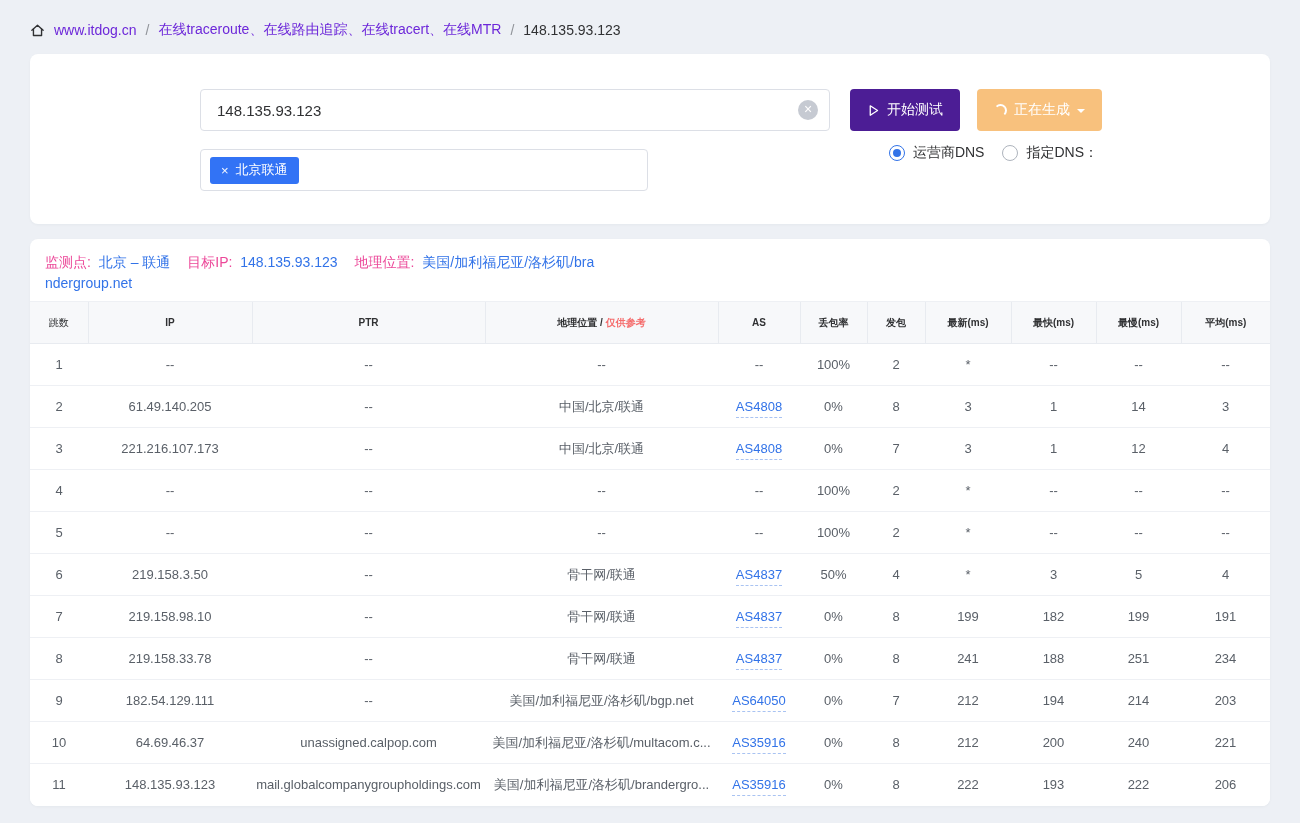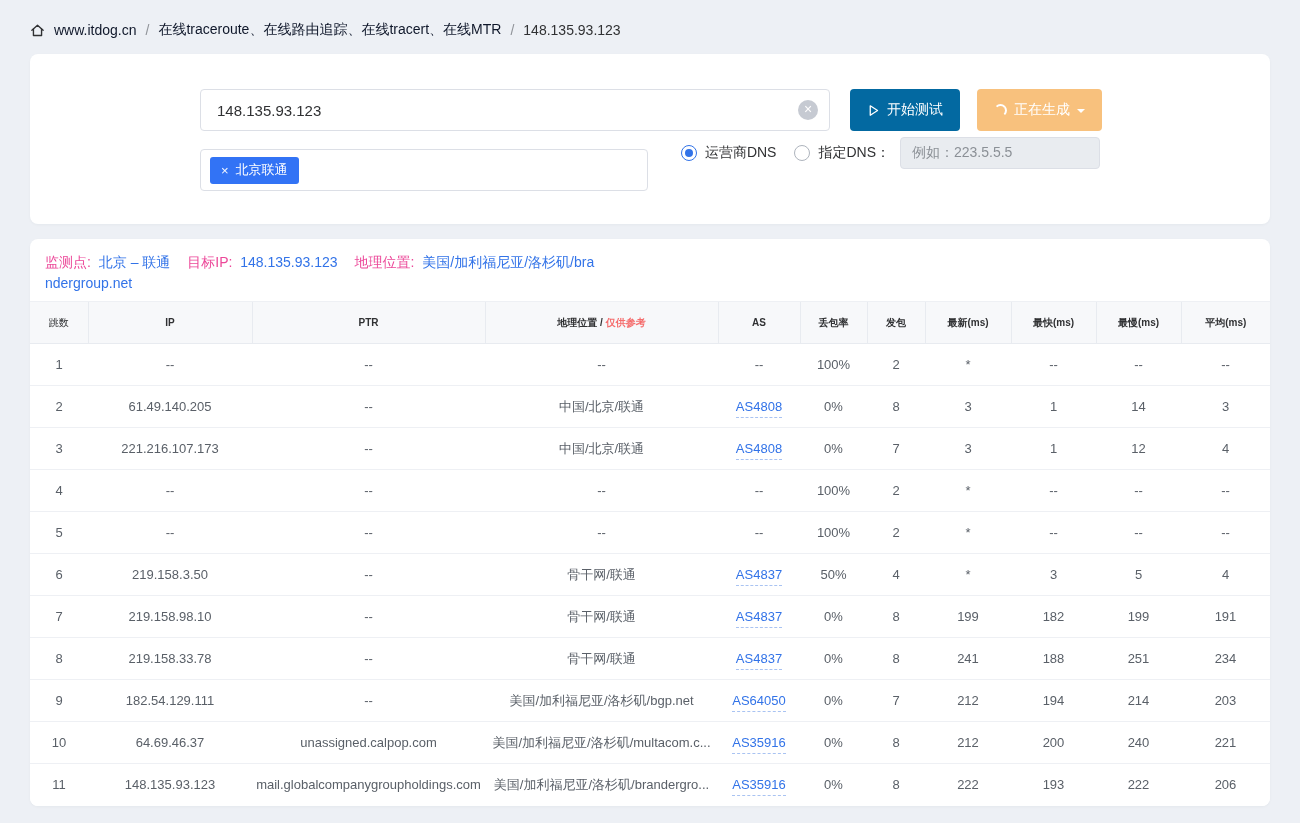--- a/index.html
+++ b/index.html
@@ -10,21 +10,21 @@
     color:#303133;
     font-size:14px;
   }
   
   .breadcrumb {
     display:flex; align-items:center; gap:9px;
     padding:21px 30px 15px 30px;
     font-size:14px; color:#303133;
   }
   .breadcrumb .sep { color:#909399; }
-  .breadcrumb a { color:#0f172a; text-decoration:none; cursor:pointer; }
+  .breadcrumb a { color:#6d28d9; text-decoration:none; cursor:pointer; }
   .breadcrumb .current { color:#303133; }
   .home-icon svg { display:block; }
 
   
   .card {
     background:#fff; border-radius:8px; margin:0 30px;
     box-shadow:0 1px 3px rgba(30,40,60,.04);
   }
   .controls-card { height:170px; position:relative; margin-bottom:15px; }
 
@@ -38,21 +38,21 @@
   .clear-icon {
     position:absolute; right:12px; top:11px; width:20px; height:20px;
     border-radius:50%; background:#c6cad2; color:#fff; font-size:14px;
     line-height:19px; text-align:center; cursor:pointer; user-select:none;
   }
   .btn {
     position:absolute; top:35px; height:42px; border:none; border-radius:4px;
     color:#fff; font-size:14px; font-family:inherit; cursor:pointer;
     display:flex; align-items:center; gap:7px; padding:0 17px;
   }
-  .start-btn { left:820px; background:#0369a1;align-items:center; }
+  .start-btn { left:820px; background:#4c1d95;align-items:center; }
   .gen-btn   { left:947px; background:#f8c17d; }
   .spinner {
     width:13px; height:13px; border-radius:50%;
     border:2px solid #fff; border-bottom-color:transparent; border-left-color:transparent;
     display:inline-block;
   }
   .caret-down {
     width:0; height:0; border:4px solid transparent; border-top-color:#fff;
     display:inline-block; margin-top:5px;
   }
@@ -165,21 +165,20 @@
       <span class="tag-close">×</span>
       <span>北京联通</span>
     </span>
   </div>
 
   <div class="dns-group">
     <span class="radio checked"></span>
     <span class="radio-label">运营商DNS</span>
     <span class="radio"></span>
     <span class="radio-label">指定DNS：</span>
-    <input class="dns-example" type="text" disabled="" value="例如：223.5.5.5" style="">
   </div>
 </div>
 
 <div class="card results-card">
 
   <div class="result-header">
     <span class="lbl">监测点:</span>
     <span class="val">北京 – 联通</span>
     <span class="lbl">目标IP:</span>
     <span class="val">148.135.93.123</span>

